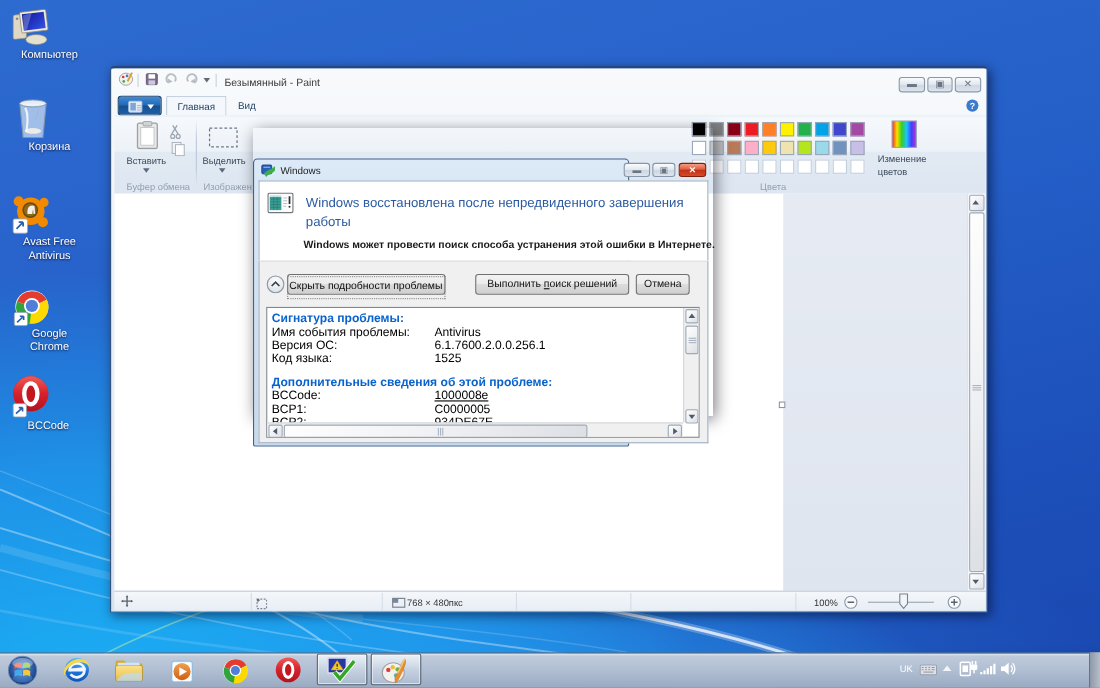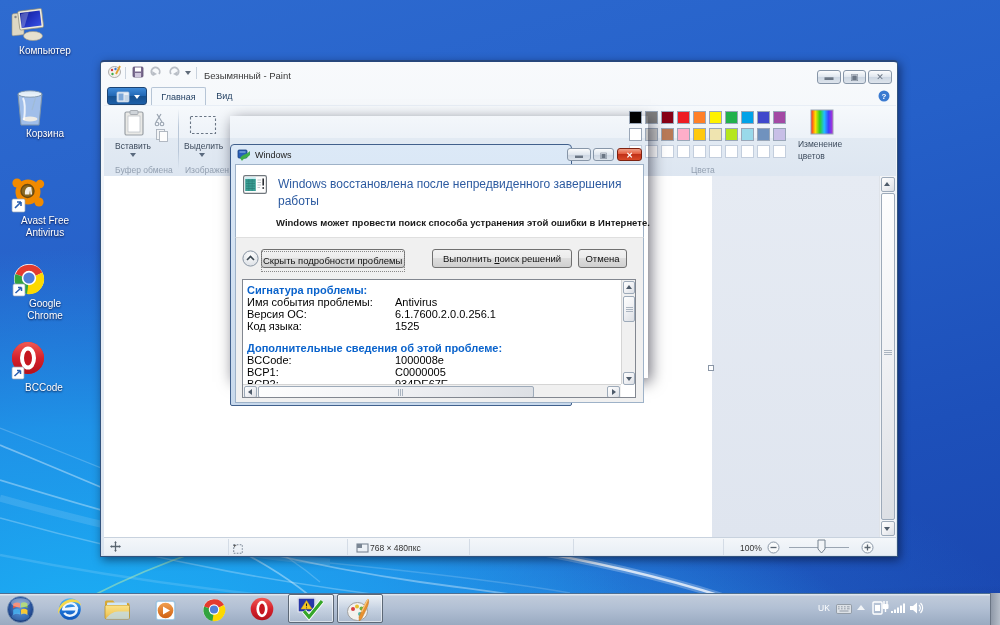--- a/index.html
+++ b/index.html
@@ -382,21 +382,21 @@
  <div id="dbox">
   <div class="drow bluehead" style="top:4px;">Сигнатура проблемы:</div>
   <div class="drow" style="top:16px;">Имя события проблемы:</div>
       <div class="dval" style="top:16px;">Antivirus</div>
   <div class="drow" style="top:28px;">Версия ОС:</div>
       <div class="dval" style="top:28px;">6.1.7600.2.0.0.256.1</div>
   <div class="drow" style="top:40px;">Код языка:</div>
       <div class="dval" style="top:40px;">1525</div>
   <div class="drow bluehead" style="top:62px;">Дополнительные сведения об этой проблеме:</div>
   <div class="drow" style="top:74px;">BCCode:</div>
-      <div class="dval" style="top:74px;">1000008e</div>
+      <div class="dval" style="top:74px;text-decoration:underline;">1000008e</div>
   <div class="drow" style="top:86px;">BCP1:</div>
       <div class="dval" style="top:86px;">C0000005</div>
   <div class="drow" style="top:98px;">BCP2:</div>
       <div class="dval" style="top:98px;">934DE67E</div>
 
   <div class="abs" style="left:378px;top:0;width:15px;height:104px;background:#f0f0f0;border-left:1px solid #d5d5d5;">
    <div class="sbtn" style="left:1px;top:1px;width:12px;height:13px;"></div>
    <div class="arr" style="left:3.5px;top:5px;border-left:3px solid transparent;border-right:3px solid transparent;border-bottom:4px solid #4e5b6a"></div>
    <div class="sbtn" style="left:1px;top:16px;width:12px;height:26px;"></div>
    <div class="abs" style="left:3.5px;top:27px;width:7px;height:1px;background:#aab4c0;box-shadow:0 2px 0 #aab4c0,0 4px 0 #aab4c0"></div>

